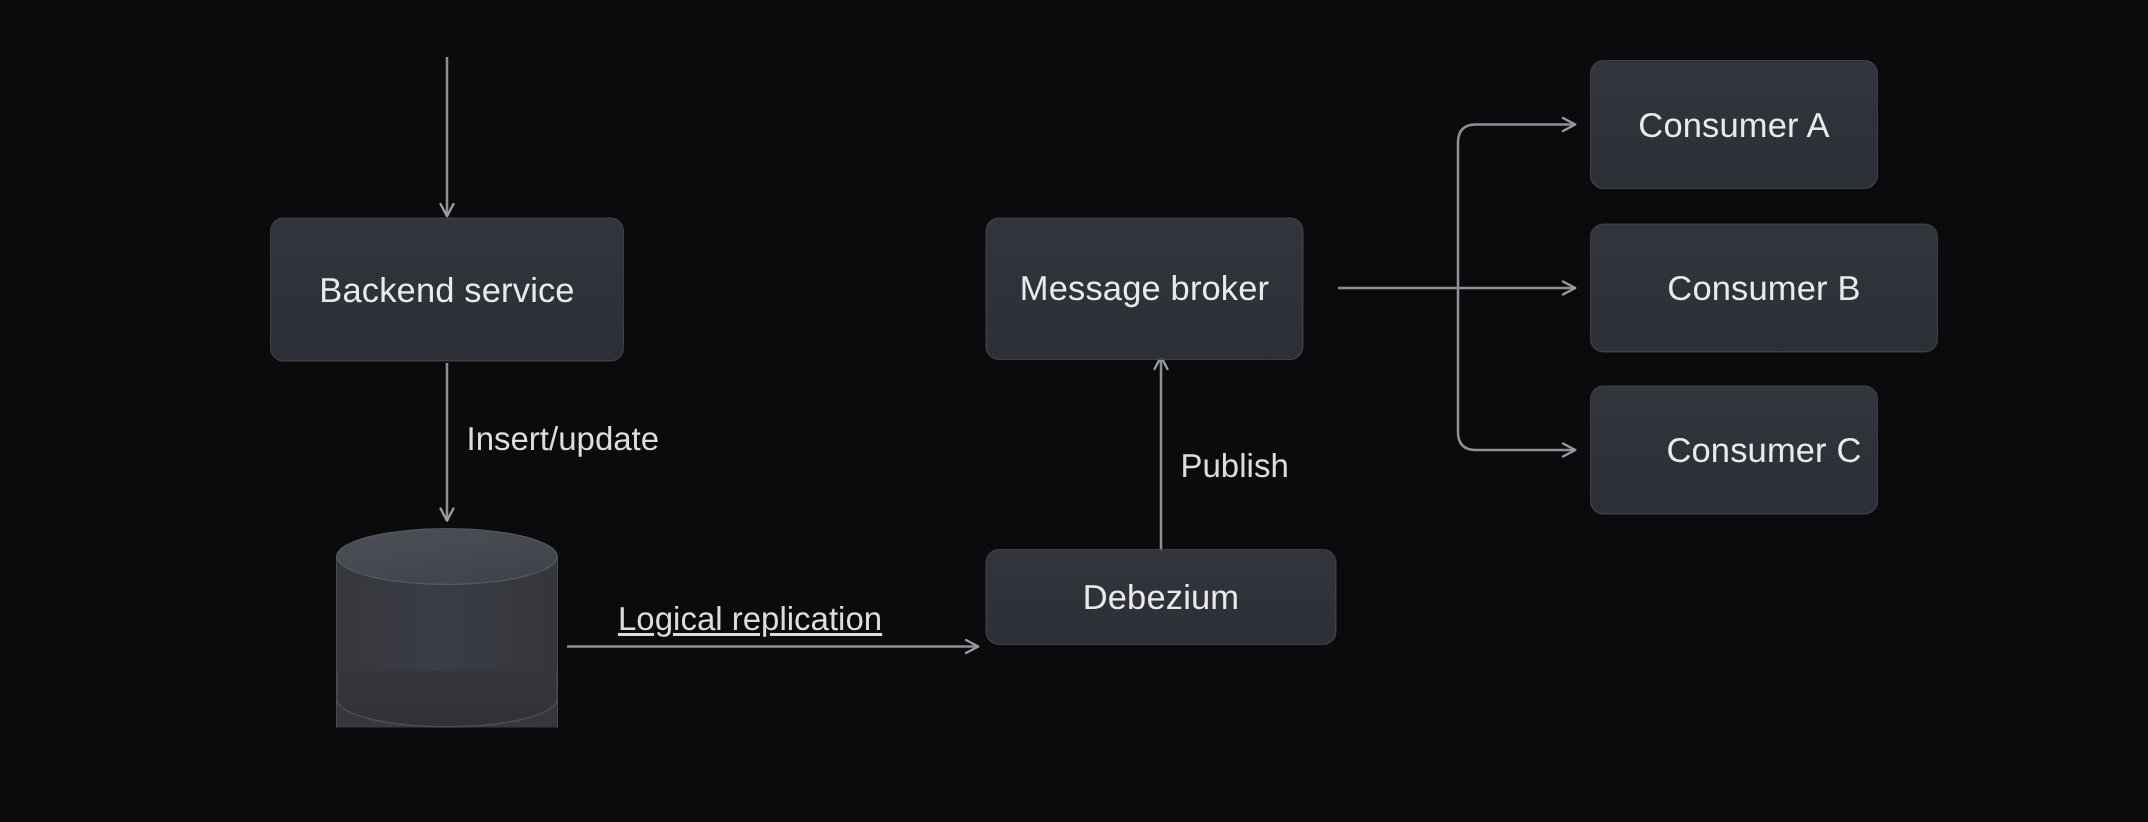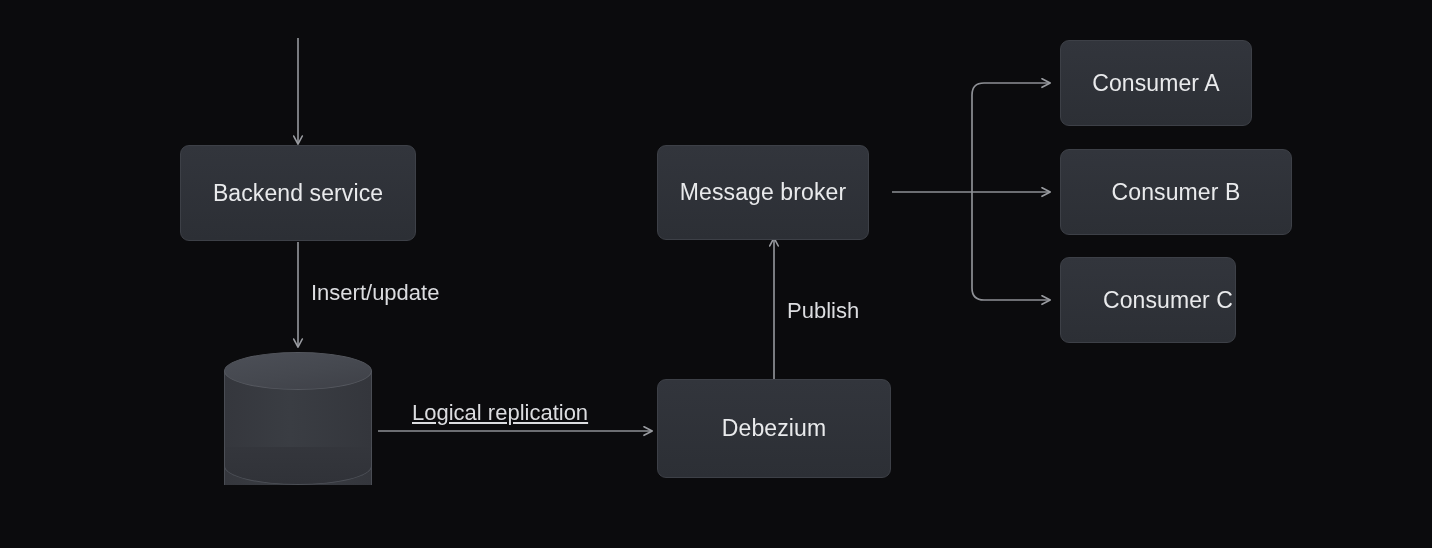--- a/index.html
+++ b/index.html
@@ -121,37 +121,37 @@
   <div class="node" style="left:180px; top:145px; width:236px; height:96px;">
     <span class="node-label">Backend service</span>
   </div>
 
   <div class="db">
     <div class="db-body"></div>
     <div class="db-bottom"></div>
     <div class="db-top"></div>
   </div>
 
-  <div class="node" style="left:657px; top:379px; width:234px; height:99px;">
+  <div class="node" style="left:657px; top:366px; width:234px; height:64px;">
     <span class="node-label">Debezium</span>
   </div>
 
   <div class="node" style="left:657px; top:145px; width:212px; height:95px;">
     <span class="node-label">Message broker</span>
   </div>
 
   <div class="node" style="left:1060px; top:40px; width:192px; height:86px;">
     <span class="node-label">Consumer A</span>
   </div>
 
   <div class="node" style="left:1060px; top:149px; width:232px; height:86px;">
     <span class="node-label">Consumer B</span>
   </div>
 
-  <div class="node" style="left:1060px; top:257px; width:176px; height:86px;padding-left:40px;">
+  <div class="node" style="left:1060px; top:257px; width:192px; height:86px;padding-left:40px;">
     <span class="node-label">Consumer C</span>
   </div>
 
   <div class="edge-label" style="left:311px; top:282px;">Insert/update</div>
 
   <div class="edge-label" style="left:412px; top:402px;text-decoration:underline;">Logical replication</div>
 
   <div class="edge-label" style="left:787px; top:300px;">Publish</div>
 
 </div>

